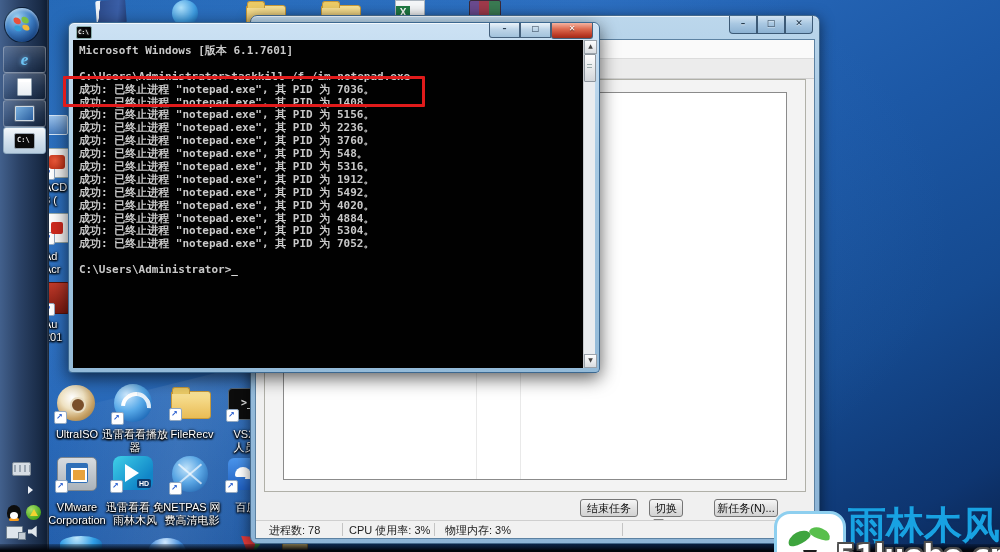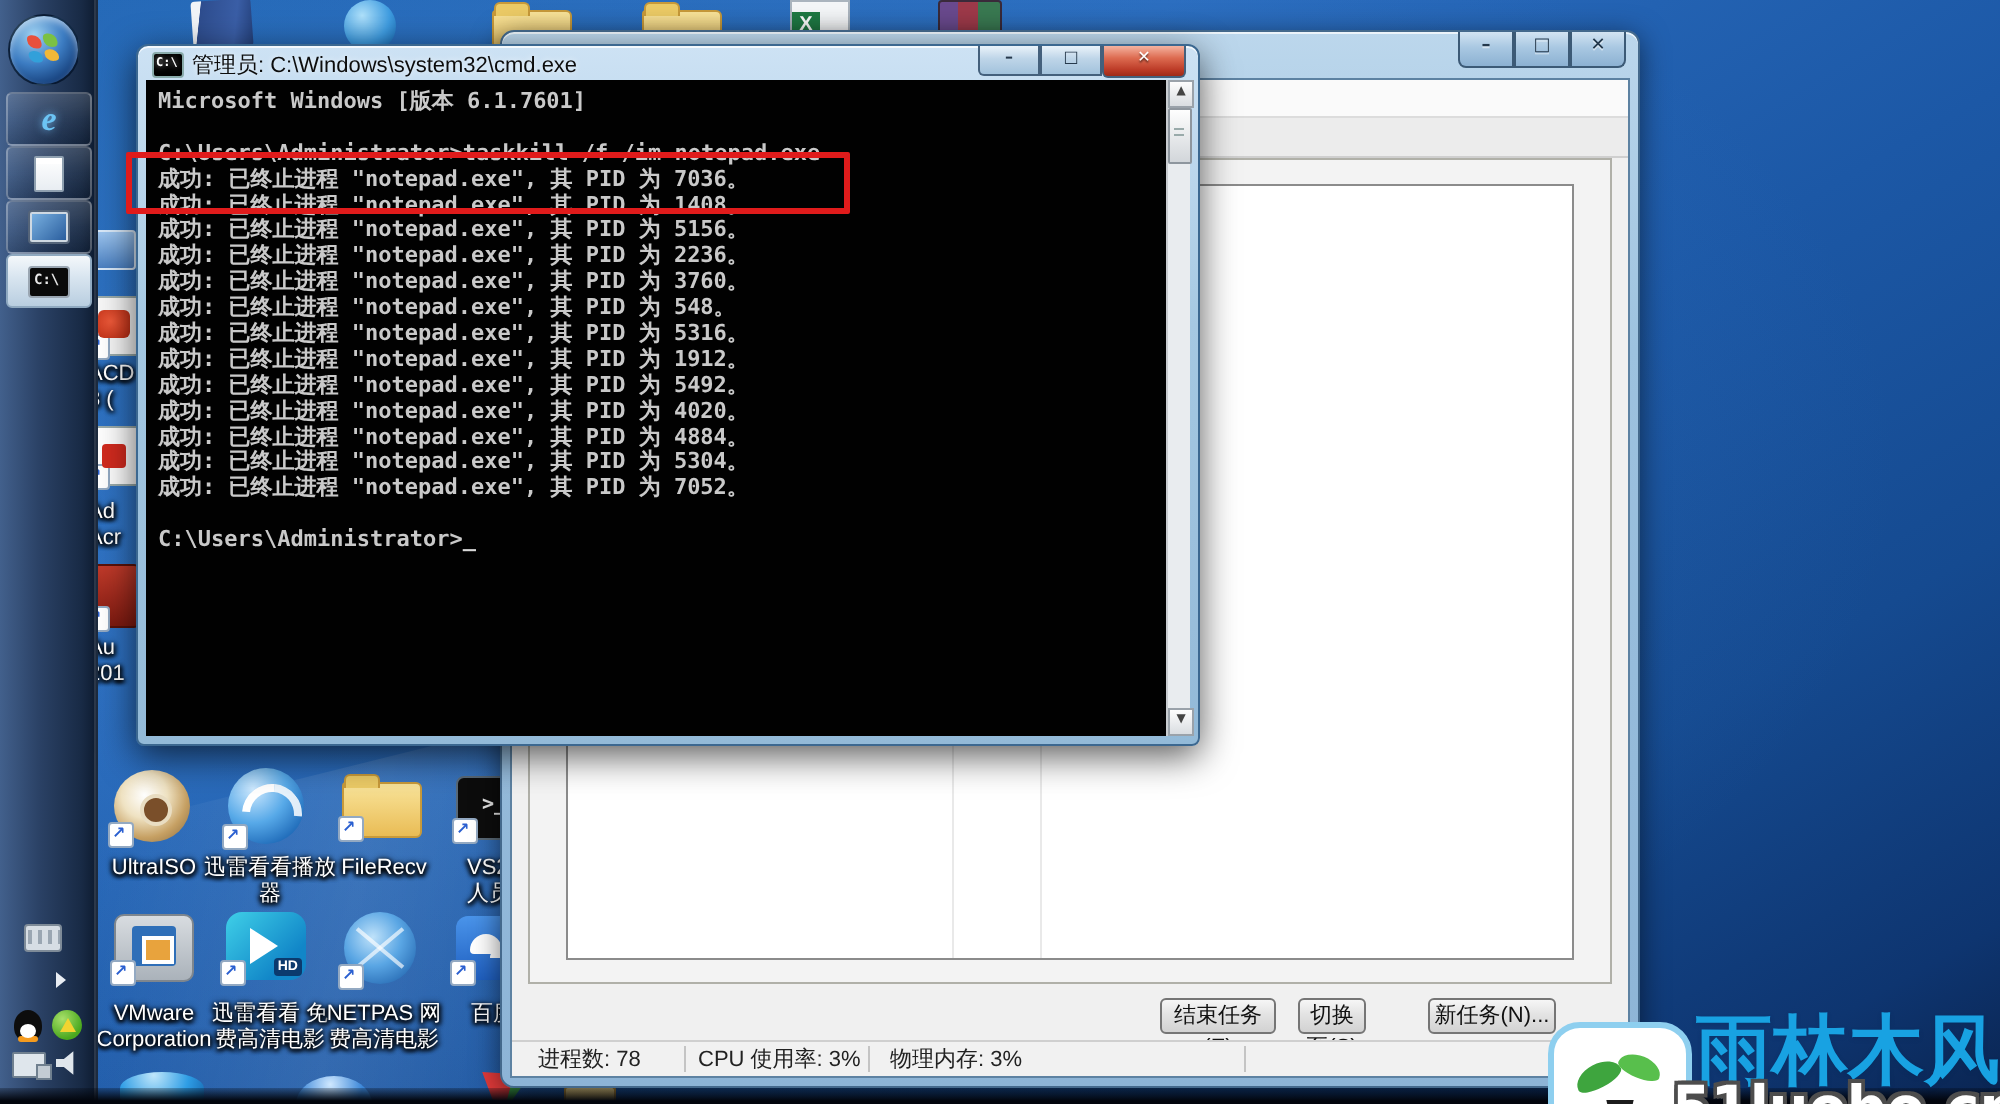--- a/index.html
+++ b/index.html
@@ -220,21 +220,21 @@
 
   <div class="dicon vmware" style="left:57px;top:457px">
       <span class="sc-badge"></span>
     </div>
   <div class="icon-label" style="left:39px;top:501px;width:76px">VMware
 Corporation</div>
   <div class="dicon xlhd" style="left:113px;top:456px">
       <span class="sc-badge"></span>
     </div>
   <div class="icon-label" style="left:97px;top:501px;width:76px">迅雷看看 免
-费高清电影</div>
+雨林木风</div>
   <div class="dicon netpas" style="left:172px;top:456px">
       <span class="sc-badge"></span>
     </div>
   <div class="icon-label" style="left:154px;top:501px;width:76px">NETPAS 网
 费高清电影</div>
   <div class="dicon baiducloud" style="left:228px;top:458px">
       <span class="sc-badge"></span>
     </div>
   <div class="icon-label" style="left:214px;top:501px;width:76px">百度云</div>
 
@@ -268,21 +268,20 @@
         <div class="tm-sep" style="left:178px"></div>
         <span style="left:189px">物理内存: 3%</span>
         <div class="tm-sep" style="left:366px"></div>
       </div>
     </div>
   </div>
 
   <div class="cmd">
     <div class="cmd-title">
       <span class="cmd-icon">C:\</span>
-      <span>管理员: C:\Windows\system32\cmd.exe</span>
     </div>
     <div class="cmd-caps">
       <div class="cmd-cap min">–</div>
       <div class="cmd-cap max">□</div>
       <div class="cmd-cap close">✕</div>
     </div>
     <div class="cmd-client">
       <div class="console">
           <div class="cline">Microsoft Windows [版本 6.1.7601]</div>
           <div class="cline">&nbsp;</div>

